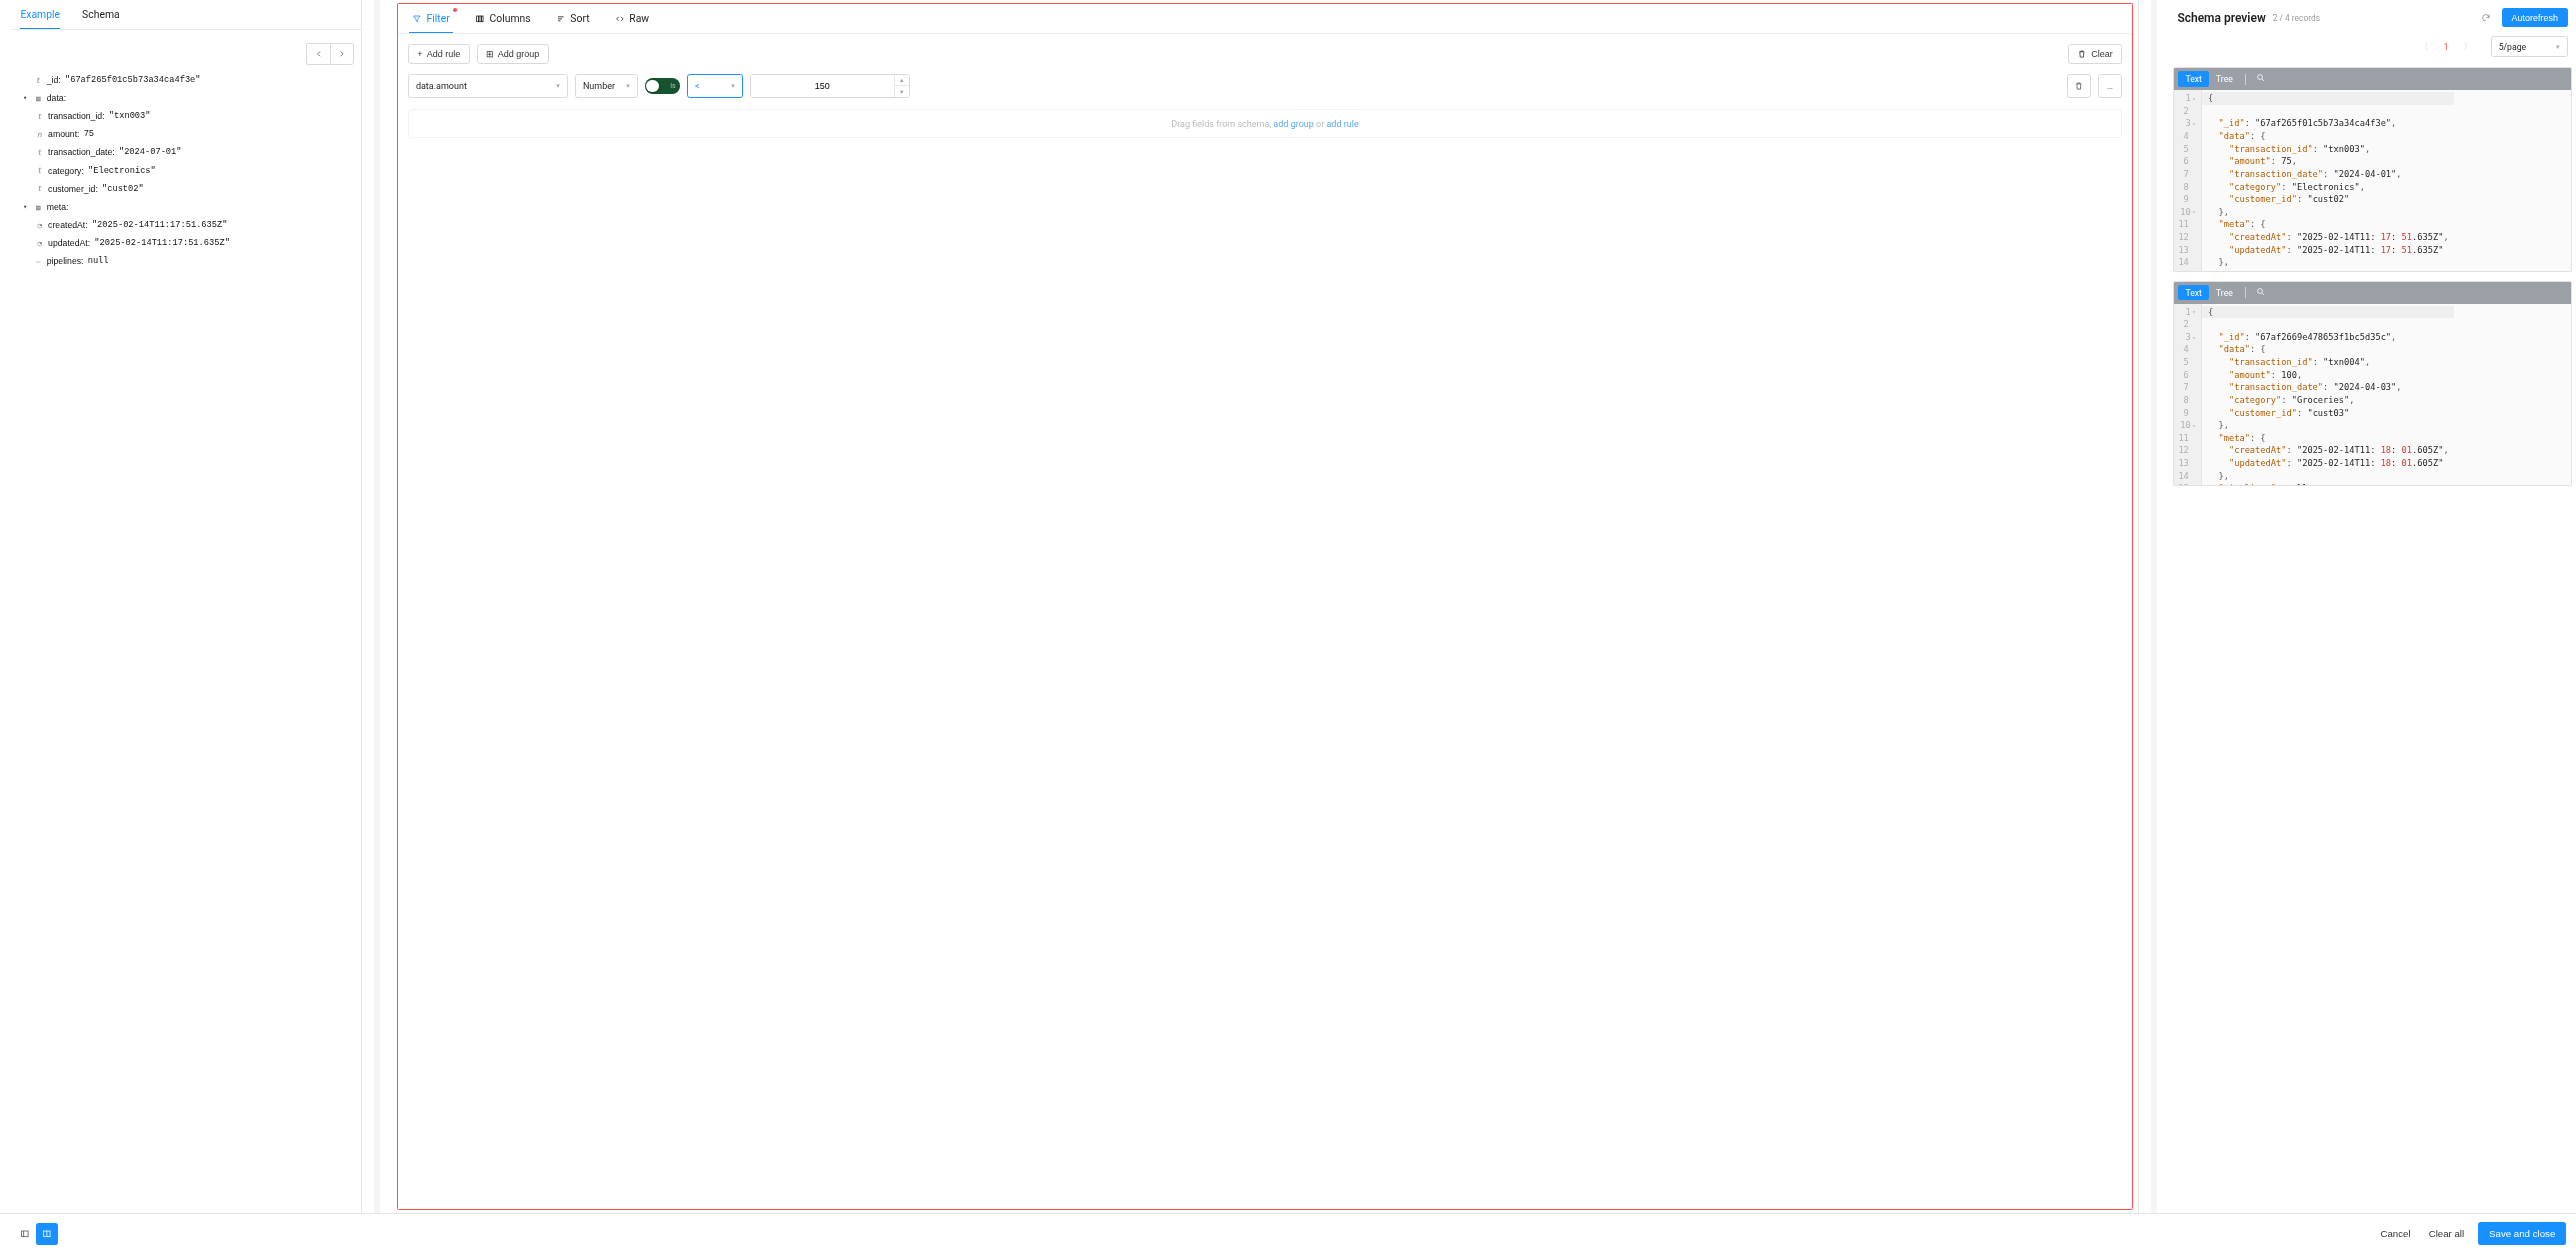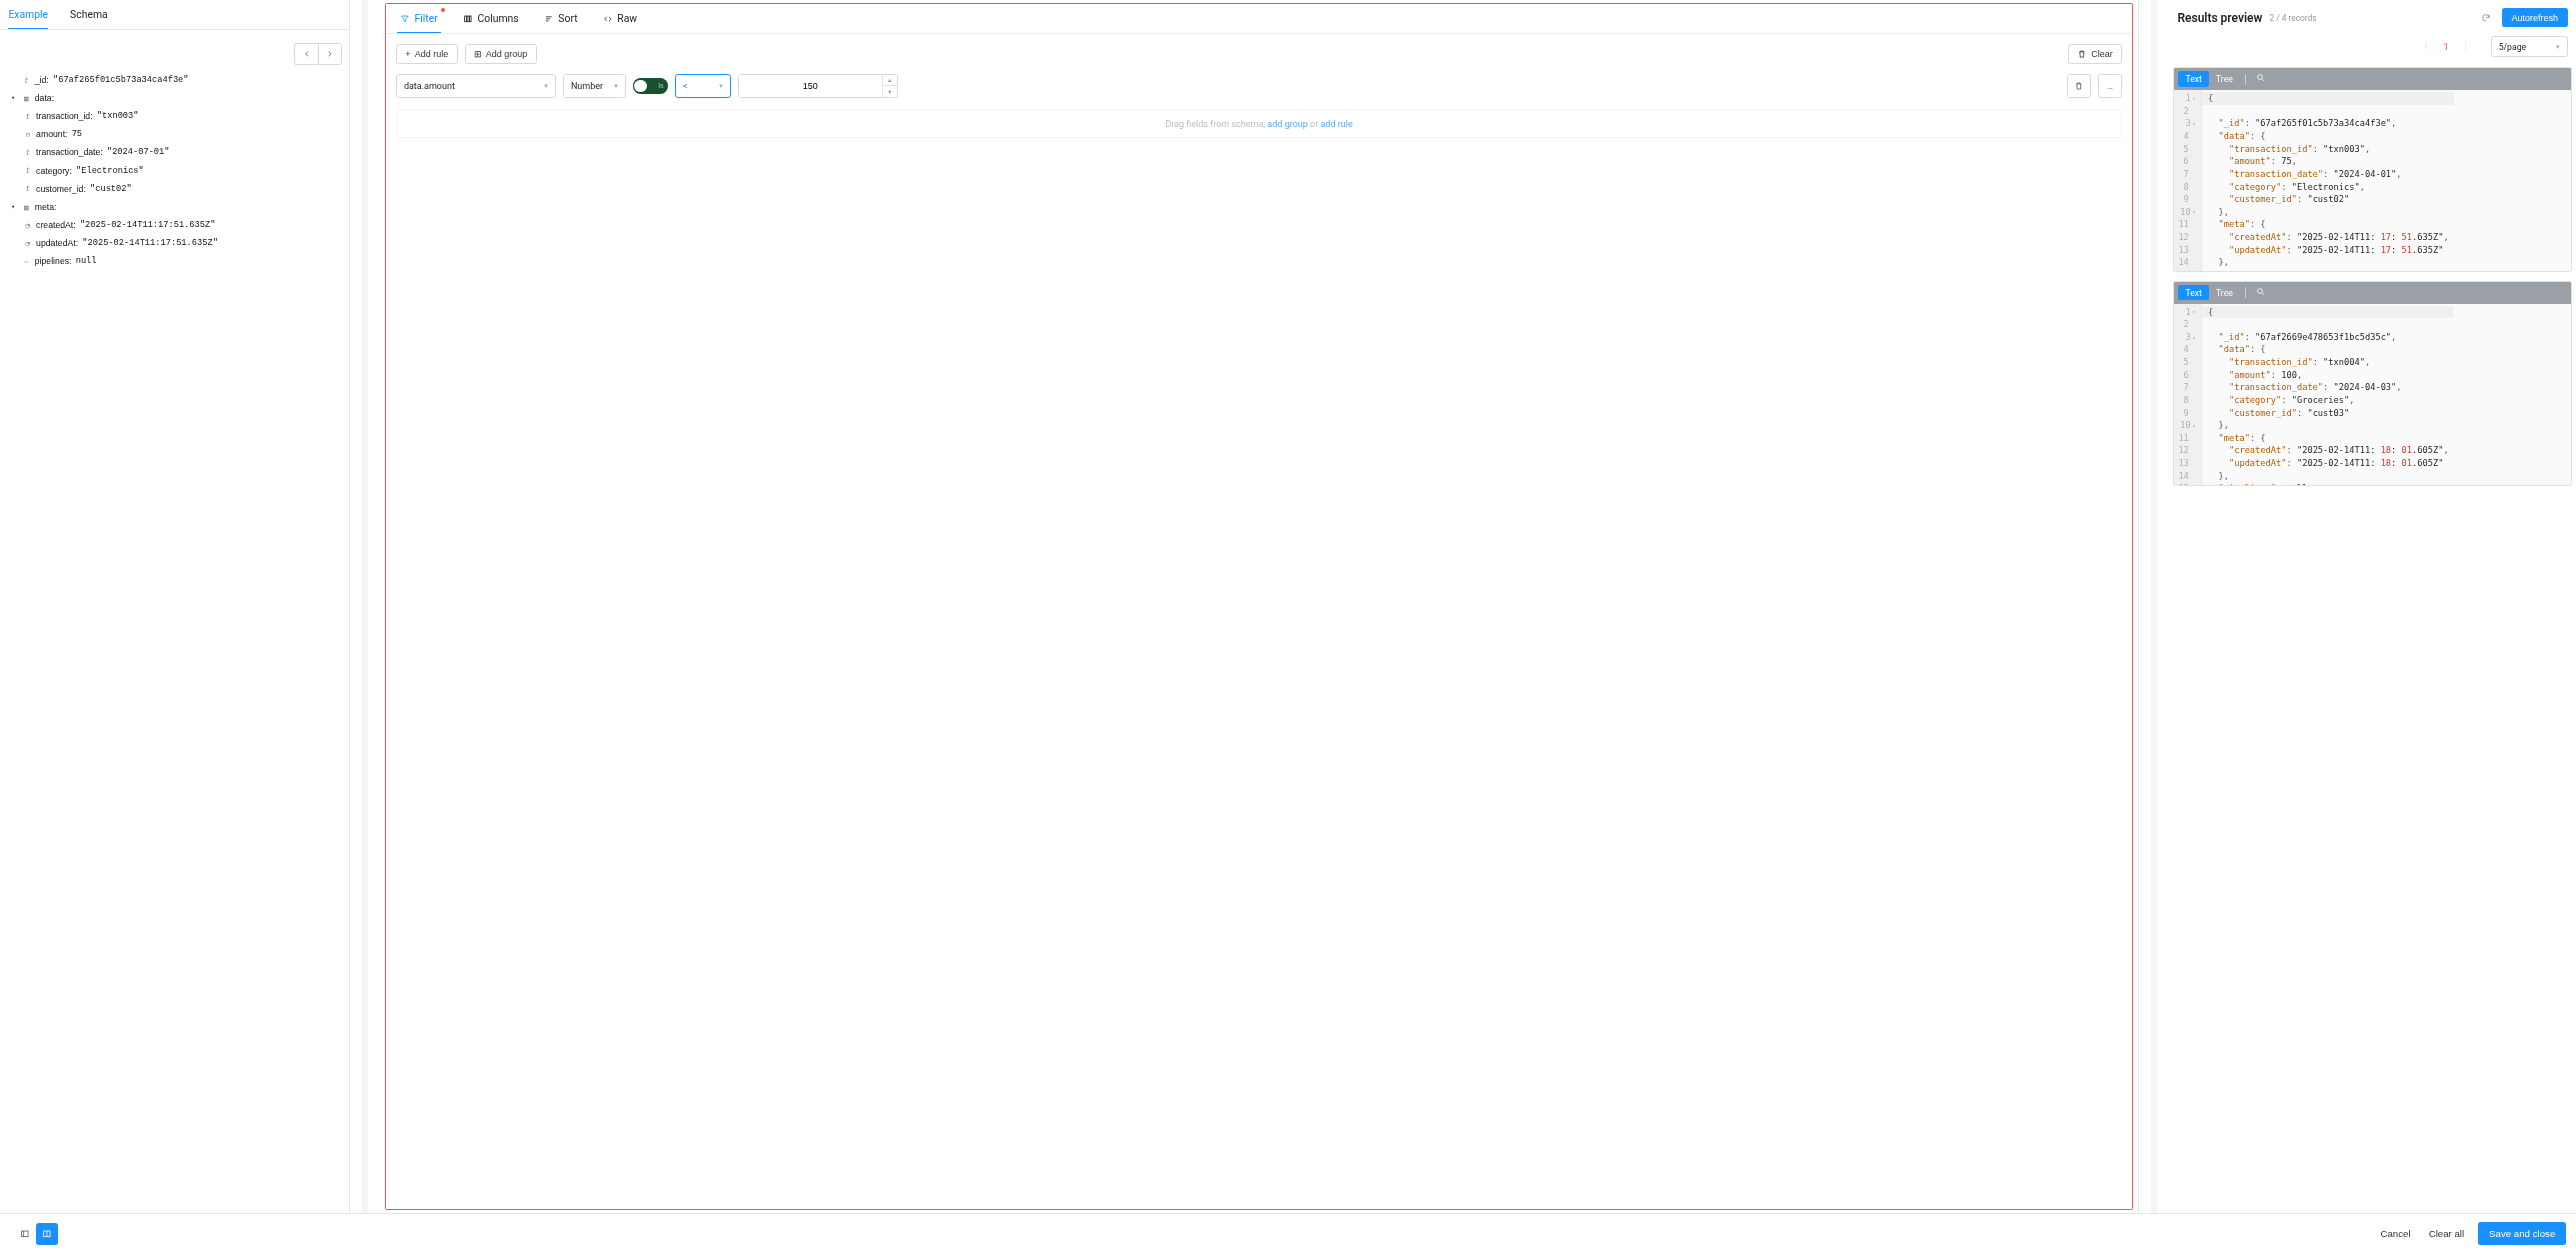--- a/index.html
+++ b/index.html
@@ -3,21 +3,21 @@
 <meta charset="utf-8">
 <style>
   * { box-sizing: border-box; margin: 0; padding: 0; }
   body {
     font-family: -apple-system, BlinkMacSystemFont, "Segoe UI", Roboto, sans-serif;
     font-size: 9px;
     color: #1f1f1f;
     background: #fff;
   }
   .app { display: flex; flex-direction: column; height: 100vh; }
-  .main { flex: 1; display: flex; gap: 12px; overflow: hidden; }
+  .main { flex: 1; display: flex; gap: 12px; overflow: hidden; padding-left: 12px; }
 
   
   .left-panel { width: 350px; border-right: 0.7px solid #e5e5e5; display: flex; flex-direction: column; background:#fff; }
   .left-tabs { display:flex; gap:22px; padding: 0 8.4px; border-bottom:0.7px solid #e9e9e9; }
   .left-tabs .tab { padding:8.4px 0 7px; font-size:10.4px; cursor:pointer; border-bottom:1.4px solid transparent; }
   .left-tabs .tab.active { color:#1890ff; border-bottom-color:#1890ff; }
   .schema-nav { display:flex; justify-content:flex-end; padding:12.5px 7px 4.2px; gap:0; }
   .nav-btn { width:24px; height:22px; border:0.7px solid #d9d9d9; background:#fff; cursor:pointer; display:flex; align-items:center; justify-content:center; color:#555; }
   .nav-btn:first-child { border-radius:2.8px 0 0 2.8px; border-right:none; }
   .nav-btn:last-child { border-radius:0 2.8px 2.8px 0; }
@@ -273,21 +273,21 @@
         <div class="drop-hint">
           <span>Drag fields from schema, </span><a>add group</a><span> or </span><a>add rule</a>
         </div>
       </div>
     </div>
 
     <div class="vsplit"></div>
 
     <div class="right-panel">
       <div class="rp-header">
-        <span class="rp-title">Results preview</span>
+        <span class="rp-title">Schema preview</span>
         <span class="rp-count">2 / 4 records</span>
         <span class="spacer"></span>
         <span class="refresh-ico">
           <svg class="ico" viewBox="0 0 24 24">
               <path d="M20 11A8 8 0 1 0 12 20" fill="none" stroke="currentColor" stroke-width="2"></path>
               <path d="M20 4v7h-7" fill="none" stroke="currentColor" stroke-width="2"></path>
             </svg>
         </span>
         <button class="btn-primary">Autorefresh</button>
       </div>

